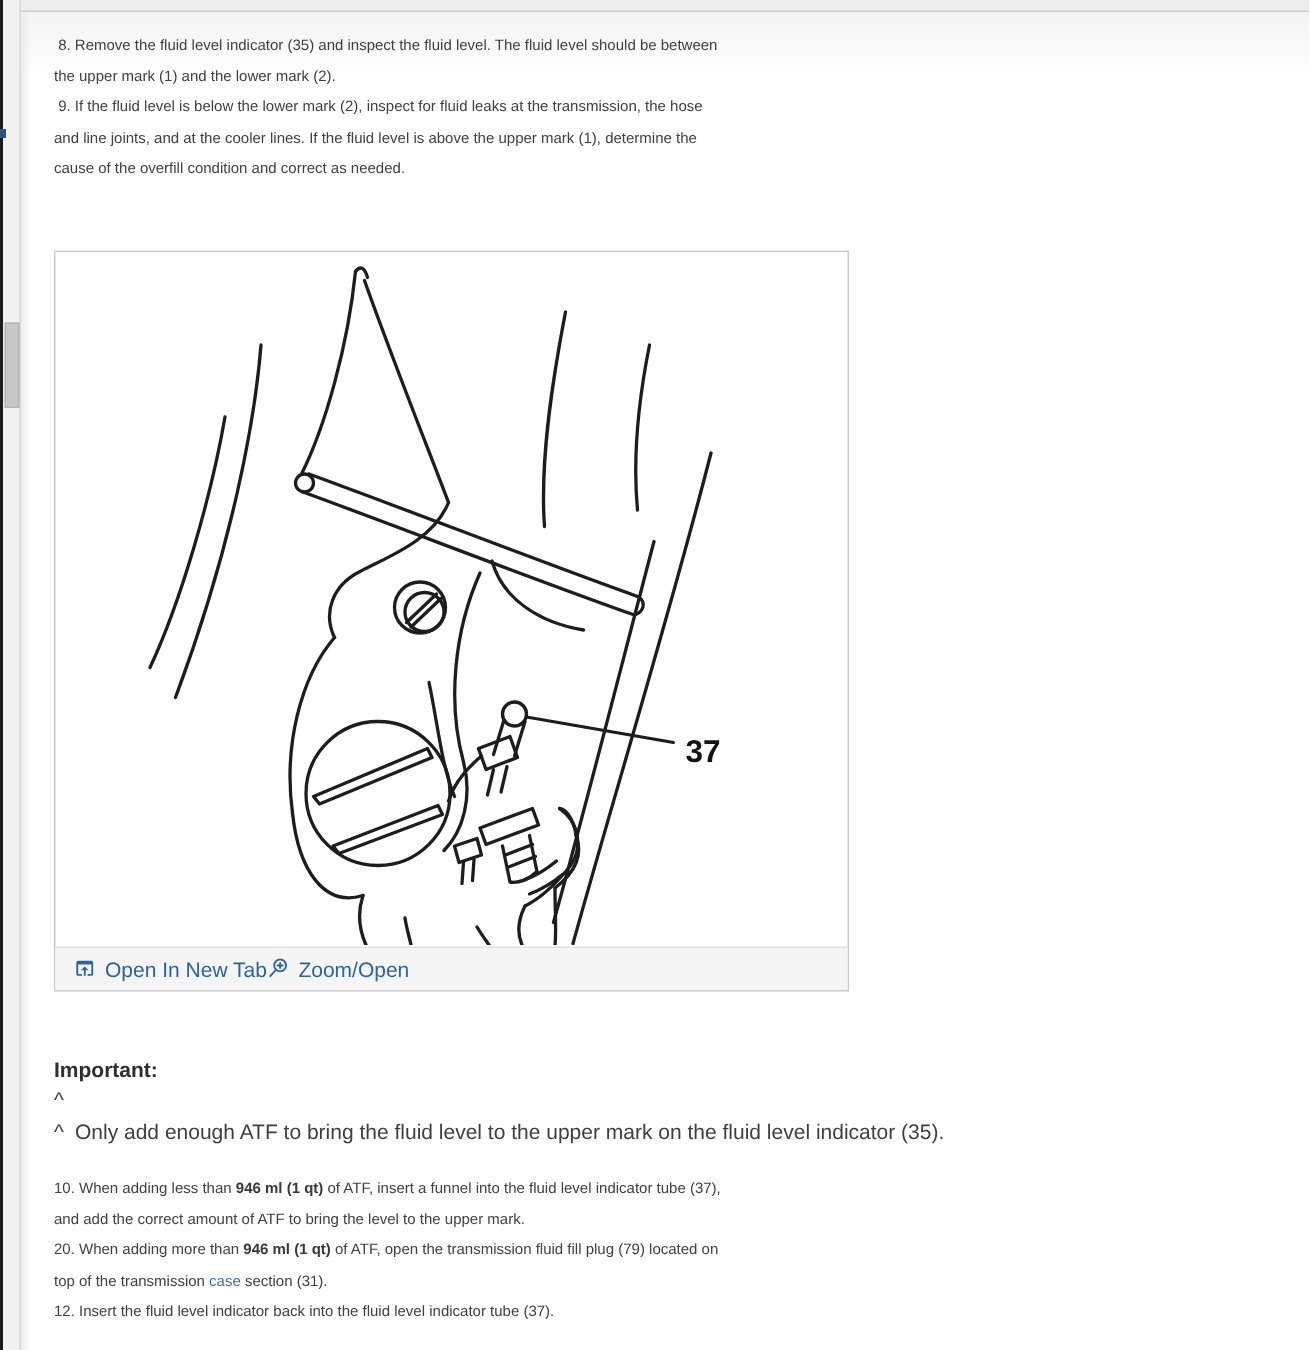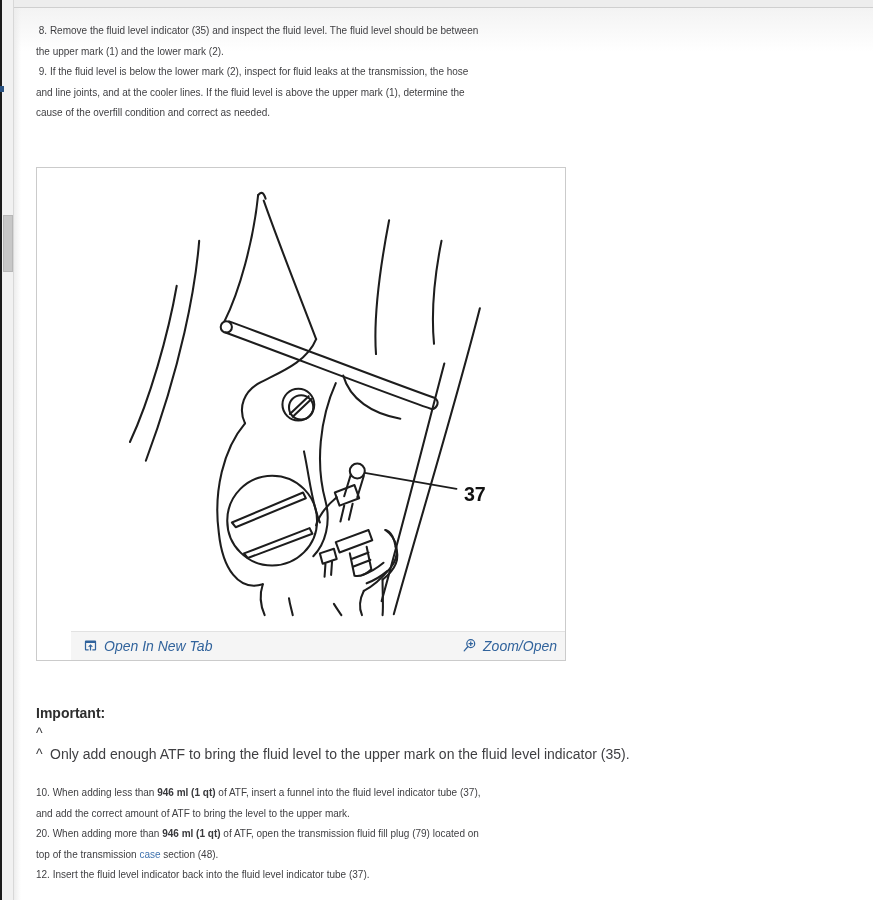--- a/index.html
+++ b/index.html
@@ -39,28 +39,26 @@
   p.body-text{
     margin:0;width:710px;font-size:10px;line-height:20.5px;color:#3f3f42;
     white-space:pre-wrap;
   }
   p.body-text b{color:#39393c;}
   a.inline-link{color:#3f72ad;text-decoration:none;cursor:pointer;}
   
   figure.fig{
     margin:43px 0 0 0;width:530px;border:1px solid #cbcbcb;box-sizing:border-box;
     background:#fff;
-    padding-left:34px;
   }
   .fig-image{height:463px;display:flex;align-items:center;justify-content:center;overflow:hidden;}
   .fig-bar{
     height:28px;background:#f5f5f5;border-top:1px solid #e2e2e2;
-    display:flex;align-items:center;justify-content:space-between;
+    display:flex;align-items:center;justify-content:flex-start;
     padding:0 8px 0 12px;
-    font-style:italic;
   }
   .fig-link{
     display:flex;align-items:center;gap:6px;
     color:#31639c;font-size:14px;text-decoration:none;cursor:pointer;
   }
   
   .important{margin:42px 0 0 0;}
   .imp-title{font-weight:bold;font-size:14px;line-height:20.5px;color:#2e2e2e;}
   .imp-item{display:flex;font-size:14px;line-height:20.5px;color:#3f3f42;}
   .imp-marker{width:14px;flex:0 0 14px;color:#3f3f42;}
@@ -174,17 +172,17 @@
       <div class="imp-item">
         <span class="imp-marker">^</span>
         <span>Only add enough ATF to bring the fluid level to the upper mark on the fluid level indicator (35).</span>
       </div>
     </section>
 
     <div class="steps-bottom">
       <p class="body-text"><span>10. When adding less than </span><b>946 ml (1 qt)</b><span> of ATF, insert a funnel into the fluid level indicator tube (37),
 and add the correct amount of ATF to bring the level to the upper mark.</span></p>
       <p class="body-text"><span>20. When adding more than </span><b>946 ml (1 qt)</b><span> of ATF, open the transmission fluid fill plug (79) located on
-top of the transmission </span><a class="inline-link">case</a><span> section (48).</span></p>
+top of the transmission </span><a class="inline-link">case</a><span> section (31).</span></p>
       <p class="body-text">12. Insert the fluid level indicator back into the fluid level indicator tube (37).</p>
     </div>
   </main>
 </div>
 
 </body></html>

